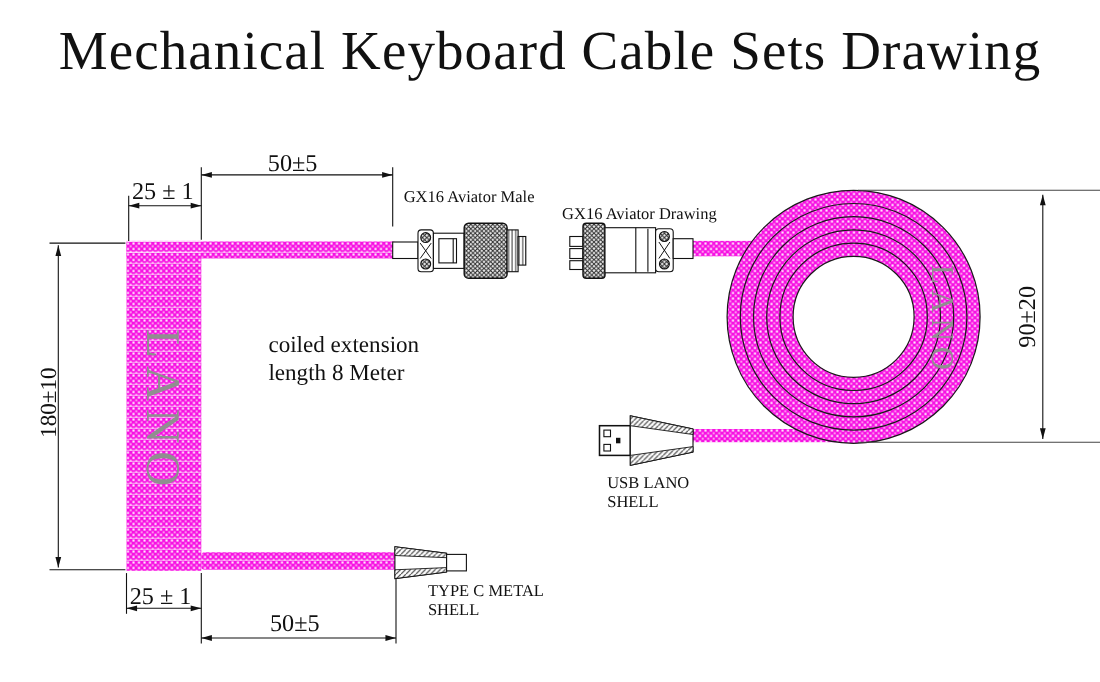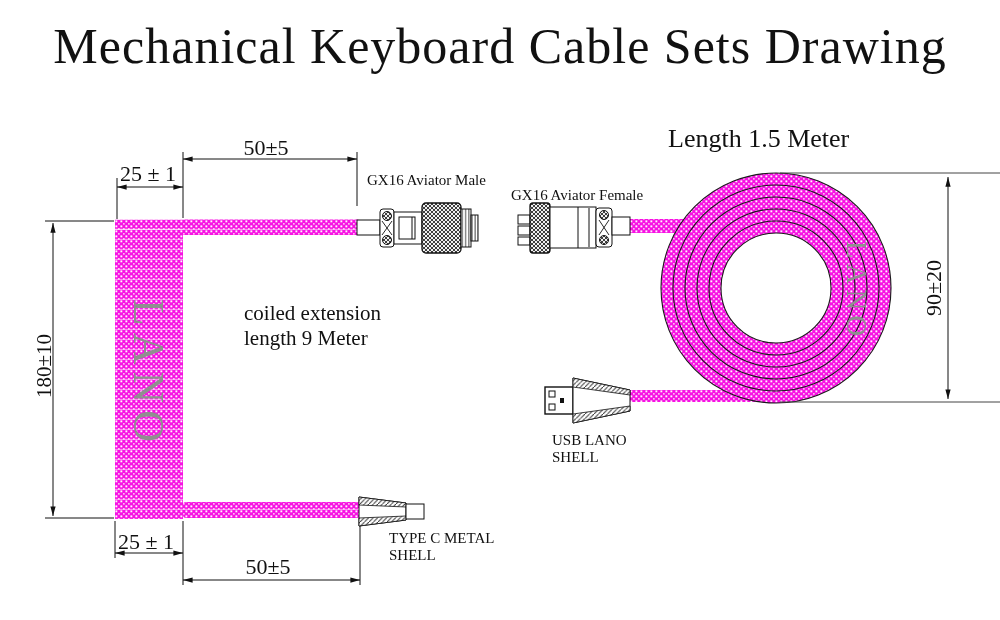--- a/index.html
+++ b/index.html
@@ -146,30 +146,29 @@
 
   <div class="dimlbl" style="left:266px;top:148px;">50±5</div>
   <div class="dimlbl" style="left:148px;top:174px;">25 ± 1</div>
   <div class="dimlbl vert" style="left:44px;top:366px;font-size:21px;">180±10</div>
   <div class="dimlbl" style="left:146px;top:542px;">25 ± 1</div>
   <div class="dimlbl" style="left:268px;top:567px;">50±5</div>
 
   <div class="lbl conlbl" style="left:367px;top:172px;">GX16 Aviator Male</div>
   <div class="lbl note" style="left:244px;top:301px;">
     <div>coiled extension</div>
-    <div>length 9 Meter</div>
+    <div>length 8 Meter</div>
   </div>
   <div class="lbl conlbl" style="left:361px;top:530px;margin-left:28px;">
     <div>TYPE C METAL</div>
     <div>SHELL</div>
   </div>
   <div class="wm big" style="left:148px;top:374px;">LANO</div>
 
-  <div class="lbl rtitle" style="left:668px;top:124px;">Length 1.5 Meter</div>
-  <div class="lbl conlbl" style="left:511px;top:187px;">GX16 Aviator Female</div>
+  <div class="lbl conlbl" style="left:511px;top:187px;">GX16 Aviator Drawing</div>
   <div class="lbl conlbl" style="left:552px;top:432px;">
     <div>USB LANO</div>
     <div>SHELL</div>
   </div>
   <div class="dimlbl vert" style="left:934px;top:288px;">90±20</div>
   <div class="wm small" style="left:856px;top:291px;">LANO</div>
 
 </div>
 
 </body></html>

